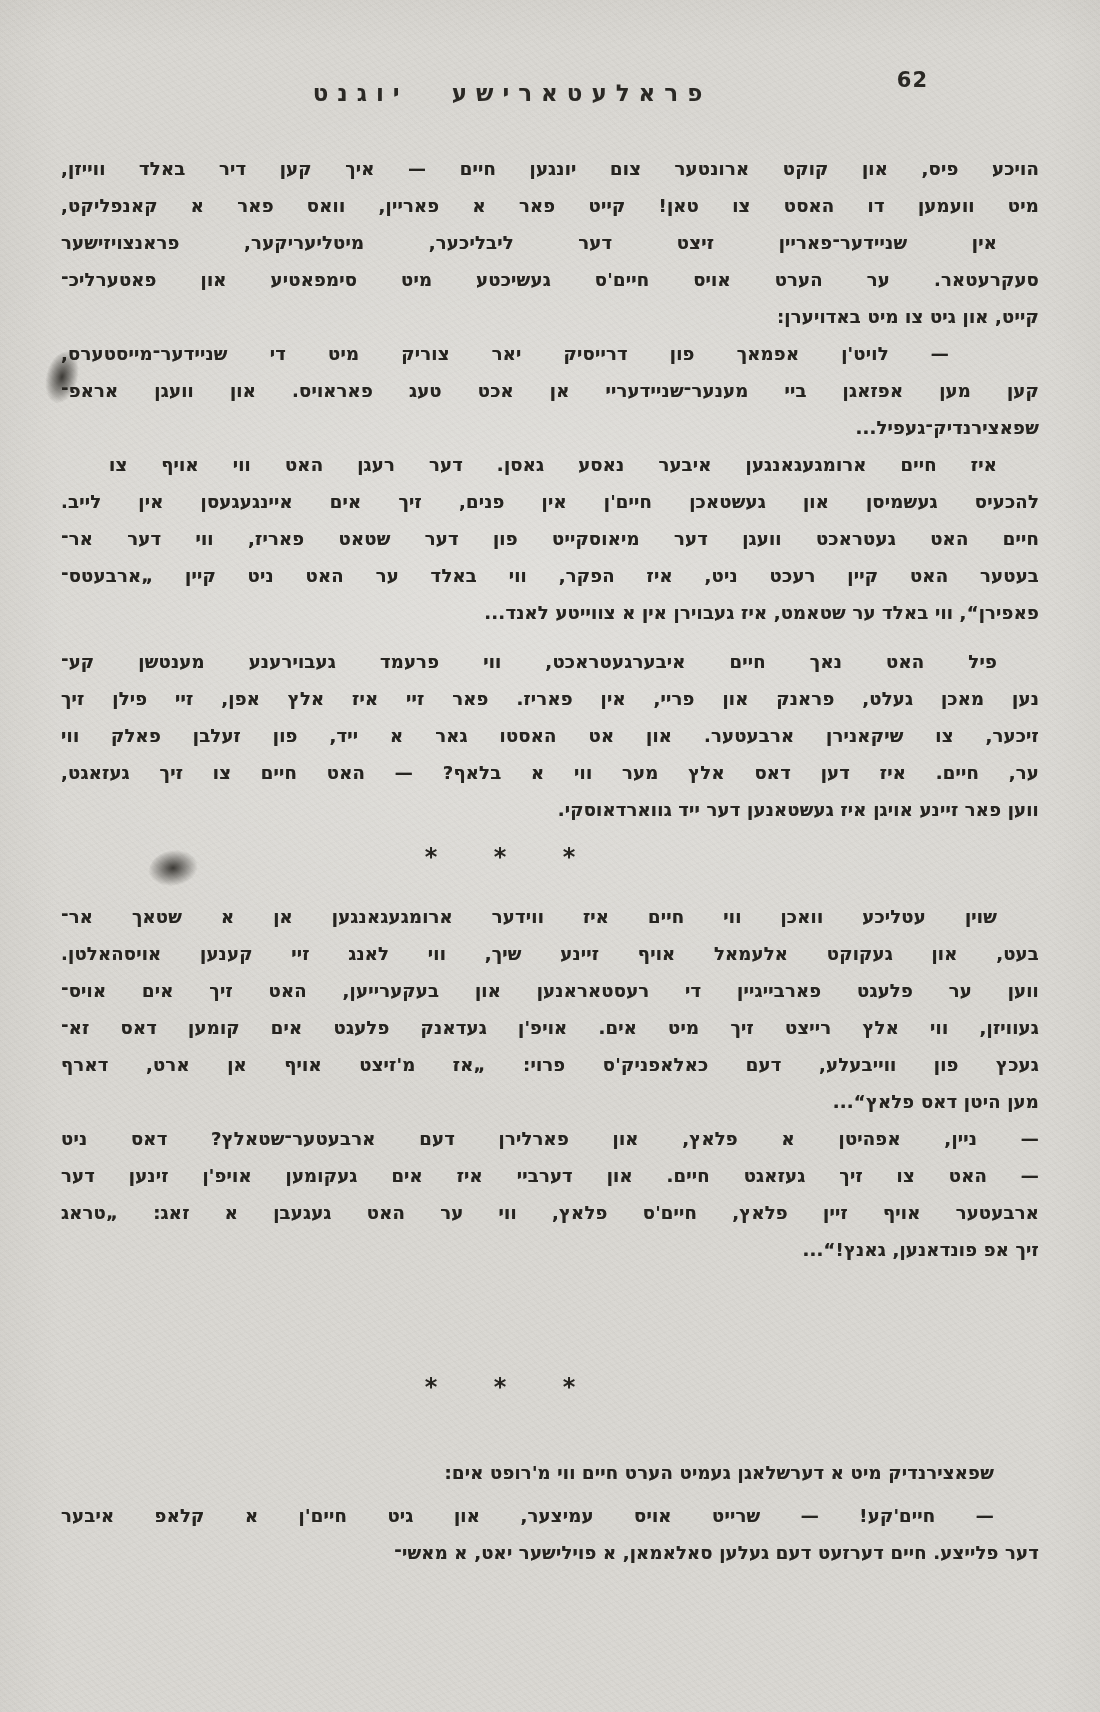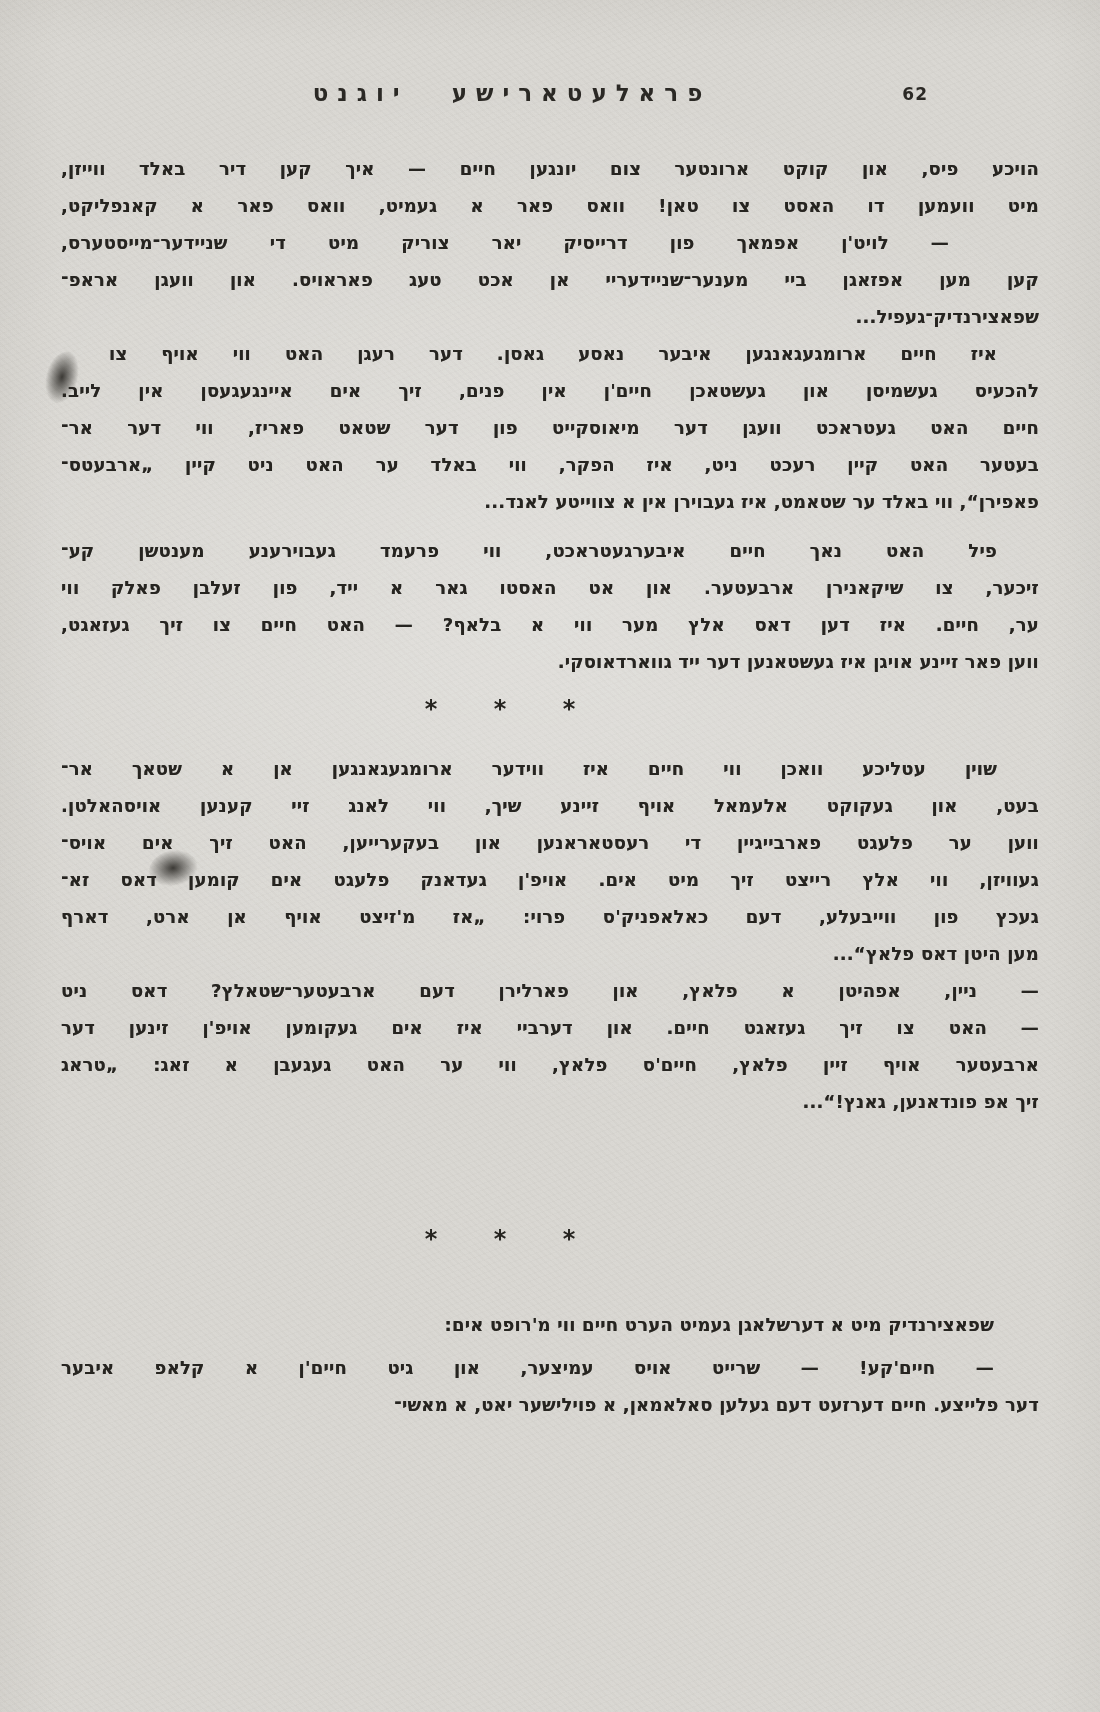--- a/index.html
+++ b/index.html
@@ -24,22 +24,22 @@
       linear-gradient(to bottom, rgba(120,115,105,0.05), rgba(0,0,0,0) 46px);
   }
   .header-title{
     position:absolute;top:80px;left:0;right:0;
     text-align:center;transform:translateX(-38px);
     direction:rtl;
     font-size:23px;font-weight:bold;color:#2b2925;
     letter-spacing:9px;word-spacing:26px;
   }
   .page-number{
-    position:absolute;top:84px;right:172px;
-    font-size:17px;font-weight:bold;color:#2b2925;
+    position:absolute;top:68px;right:172px;
+    font-size:21px;font-weight:bold;color:#2b2925;
     letter-spacing:1px;
   }
   .body-text{
     position:absolute;top:150px;left:61px;width:978px;
     direction:rtl;unicode-bidi:embed;
     color:#262420;
   }
   .line{
     font-size:18px;font-weight:bold;line-height:37px;height:37px;
     white-space:nowrap;
@@ -79,36 +79,42 @@
 <body>
 
 <div class="paper"></div>
 
 <div class="header-title">פראלעטארישע יוגנט</div>
 <div class="page-number">62</div>
 
 <div class="body-text" id="body-text">
     <div class="para">
       <div class="line">הויכע פיס, און קוקט ארונטער צום יונגען חיים — איך קען דיר באלד ווייזן,</div>
-      <div class="line">מיט וועמען דו האסט צו טאן! וואס פאר א געמיט, וואס פאר א קאנפליקט,</div>
+      <div class="line">מיט וועמען דו האסט צו טאן! קייט פאר א פאריין, וואס פאר א קאנפליקט,</div>
+    </div>
+    <div class="para">
+      <div class="line" style="padding-right: 42px;">אין שניידער־פאריין זיצט דער ליבליכער, מיטליעריקער, פראנצויזישער</div>
+      <div class="line">סעקרעטאר. ער הערט אויס חיים'ס געשיכטע מיט סימפאטיע און פאטערליכ־</div>
+      <div class="line pl">קייט, און גיט צו מיט באדויערן:</div>
     </div>
     <div class="para">
       <div class="line" style="padding-right: 90px;">— לויט'ן אפמאך פון דרייסיק יאר צוריק מיט די שניידער־מייסטערס,</div>
       <div class="line">קען מען אפזאגן ביי מענער־שניידעריי אן אכט טעג פאראויס. און וועגן אראפ־</div>
       <div class="line pl">שפאצירנדיק־געפיל...</div>
     </div>
     <div class="para">
       <div class="line" style="padding-right: 42px; margin-left: 48px;">איז חיים ארומגעגאנגען איבער נאסע גאסן. דער רעגן האט ווי אויף צו</div>
       <div class="line">להכעיס געשמיסן און געשטאכן חיים'ן אין פנים, זיך אים איינגעגעסן אין לייב.</div>
       <div class="line">חיים האט געטראכט וועגן דער מיאוסקייט פון דער שטאט פאריז, ווי דער אר־</div>
       <div class="line">בעטער האט קיין רעכט ניט, איז הפקר, ווי באלד ער האט ניט קיין „ארבעטס־</div>
       <div class="line pl">פאפירן“, ווי באלד ער שטאמט, איז געבוירן אין א צווייטע לאנד...</div>
     </div>
     <div class="para">
       <div class="line" style="padding-right: 42px; margin-top: 12px;">פיל האט נאך חיים איבערגעטראכט, ווי פרעמד געבוירענע מענטשן קע־</div>
+      <div class="line">נען מאכן געלט, פראנק און פריי, אין פאריז. פאר זיי איז אלץ אפן, זיי פילן זיך</div>
       <div class="line">זיכער, צו שיקאנירן ארבעטער. און אט האסטו גאר א ייד, פון זעלבן פאלק ווי</div>
       <div class="line">ער, חיים. איז דען דאס אלץ מער ווי א בלאף? — האט חיים צו זיך געזאגט,</div>
       <div class="line pl">ווען פאר זיינע אויגן איז געשטאנען דער ייד גווארדאוסקי.</div>
     </div>
     <div class="separator sep-1">* * *</div>
     <div class="para">
       <div class="line" style="padding-right: 42px;">שוין עטליכע וואכן ווי חיים איז ווידער ארומגעגאנגען אן א שטאך אר־</div>
       <div class="line">בעט, און געקוקט אלעמאל אויף זיינע שיך, ווי לאנג זיי קענען אויסהאלטן.</div>
       <div class="line">ווען ער פלעגט פארבייגיין די רעסטאראנען און בעקערייען, האט זיך אים אויס־</div>
       <div class="line">געוויזן, ווי אלץ רייצט זיך מיט אים. אויפ'ן געדאנק פלעגט אים קומען דאס זא־</div>

